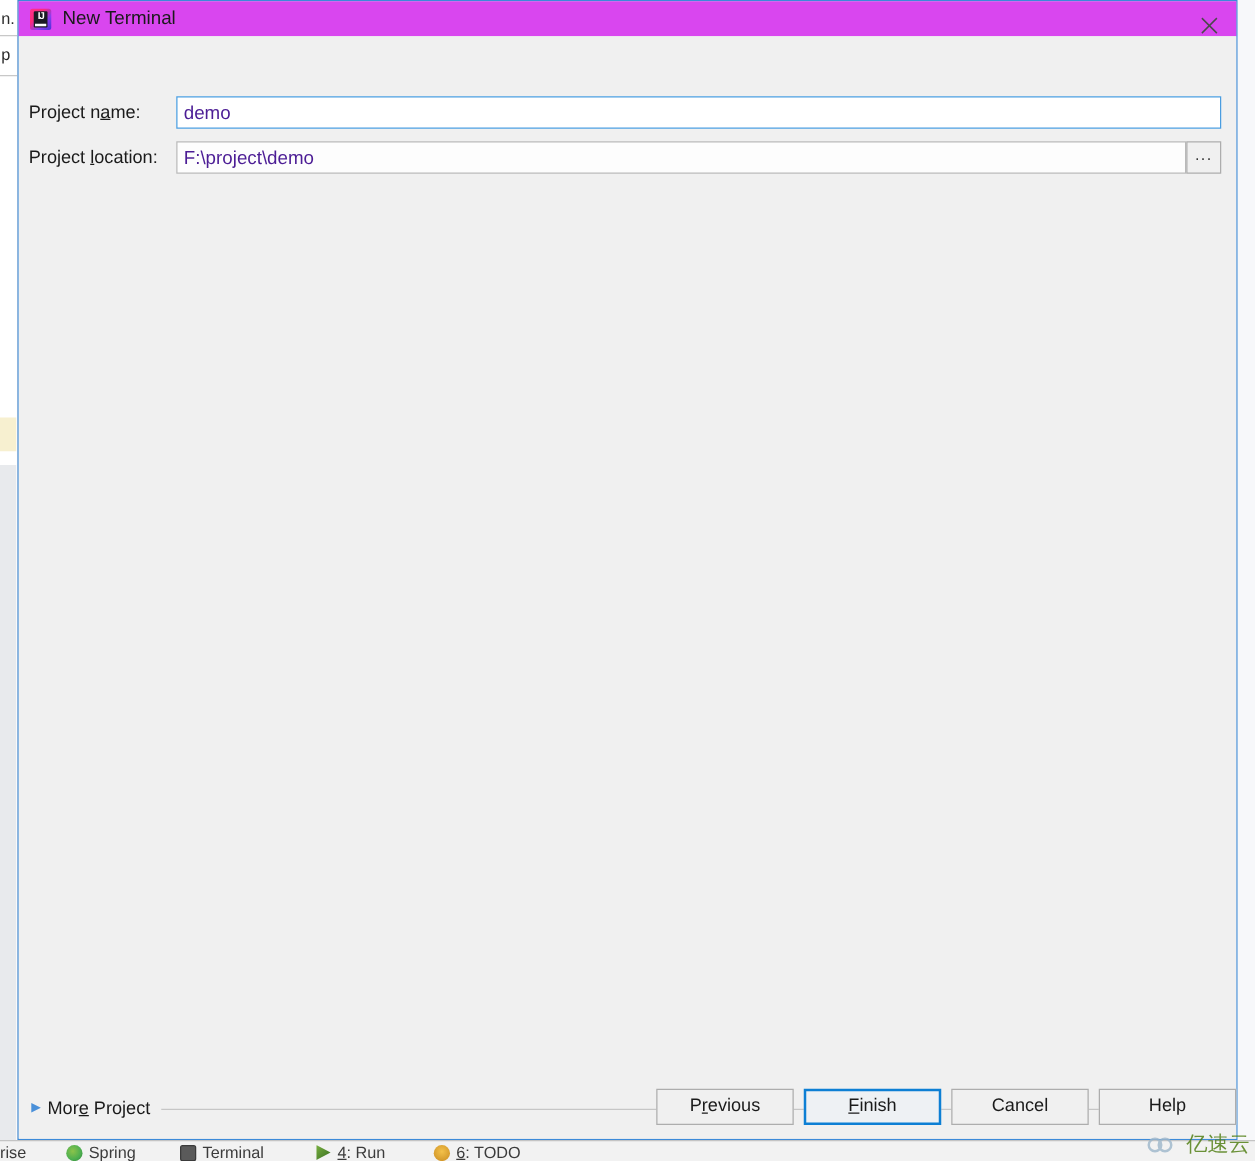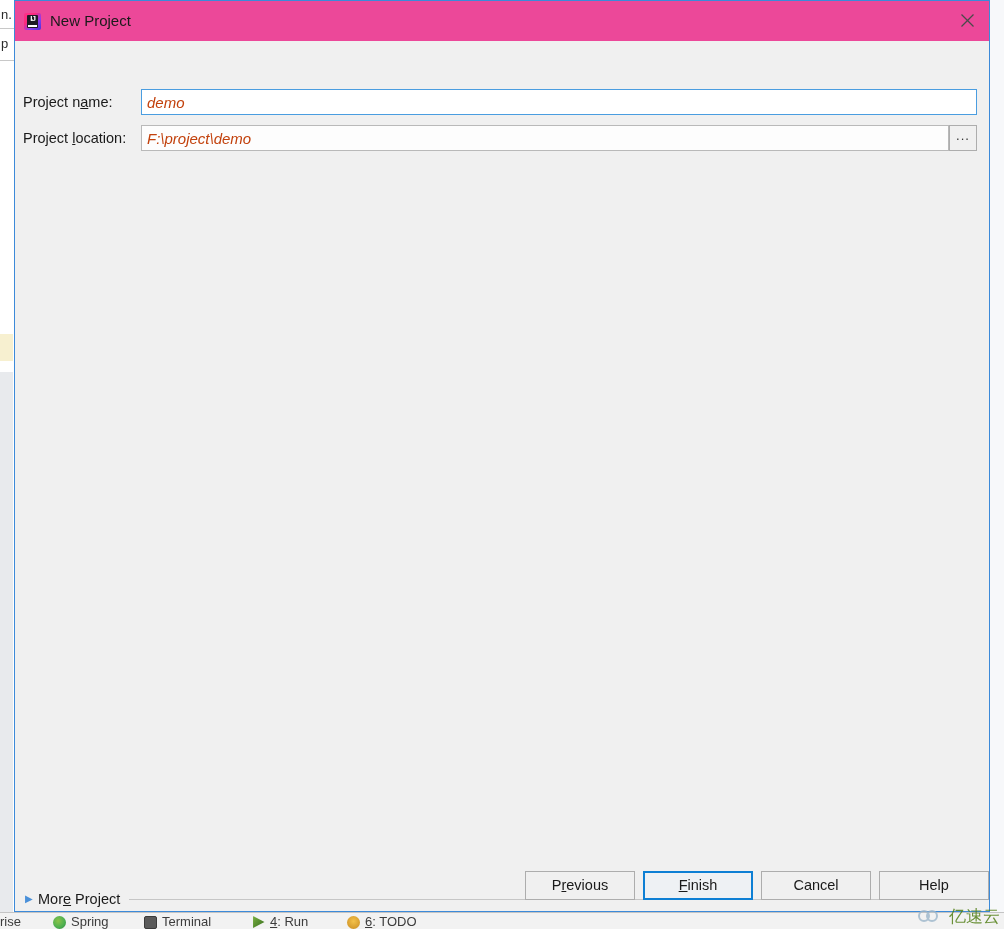--- a/index.html
+++ b/index.html
@@ -138,23 +138,23 @@
     height: 912px;
     background: #f0f0f0;
     border: 1px solid #3c8ad9;
     box-sizing: border-box;
     box-shadow: 0 0 0 0 rgba(0,0,0,0);
     display: flex;
     flex-direction: column;
   }
 
   #dialog-titlebar {
-    height: 40px;
-    flex: 0 0 auto;
-    background: #ec4899;
+    height: 28px;
+    flex: 0 0 auto;
+    background: #d946ef;
     display: flex;
     align-items: center;
     padding: 0 0 0 9px;
     box-sizing: border-box;
     position: relative;
   }
   #app-icon {
     width: 17px; height: 17px;
     flex: 0 0 auto;
     position: relative;
@@ -231,26 +231,25 @@
     color: #1a1a1a;
     line-height: 18px;
     white-space: nowrap;
   }
 
   .text-field {
     height: 26px;
     box-sizing: border-box;
     font-size: 15px;
     font-family: "Liberation Sans", sans-serif;
-    color: #c2410c;
+    color: #4c1d95;
     padding: 0 5px;
     background: #ffffff;
     outline: none;
     line-height: 24px;
-    font-style: italic;
   }
   #project-name-input {
     flex: 1 1 auto;
     margin-right: 12px;
     border: 1px solid #4a9de0;
     caret-color: #000;
   }
   #project-location-input {
     flex: 1 1 auto;
     border: 1px solid #b9b9b9;
@@ -415,21 +414,21 @@
 
 <div id="new-project-dialog">
 
   <div id="dialog-titlebar">
     <div id="app-icon">
       <div class="sq"></div>
       <div class="inner"></div>
       <div class="ij">IJ</div>
       <div class="bar"></div>
     </div>
-    <div id="dialog-title-text">New Project</div>
+    <div id="dialog-title-text">New Terminal</div>
 
     <div id="dialog-close-btn">
       <svg width="15" height="15" viewBox="0 0 15 15" aria-hidden="true">
         <line x1="1.5" y1="1.5" x2="13.5" y2="13.5" stroke="#4a4a4a" stroke-width="1.2"></line>
         <line x1="13.5" y1="1.5" x2="1.5" y2="13.5" stroke="#4a4a4a" stroke-width="1.2"></line>
       </svg>
     </div>
   </div>
 
   <div id="dialog-body">

